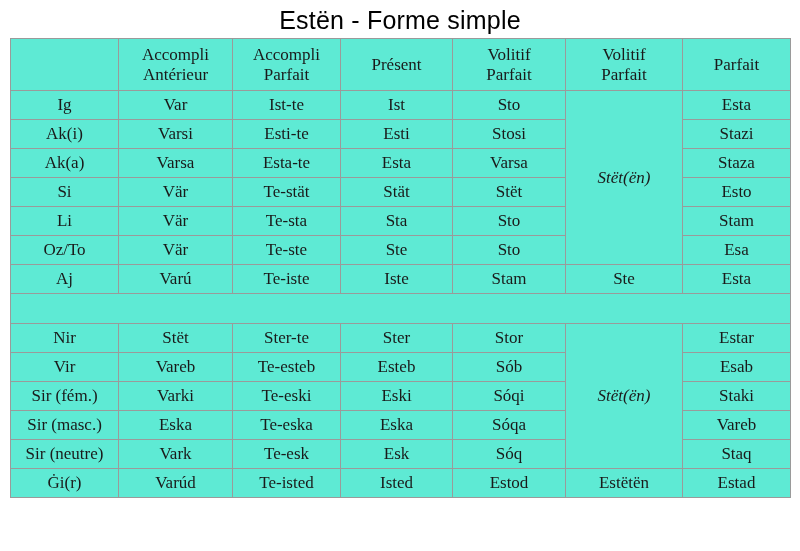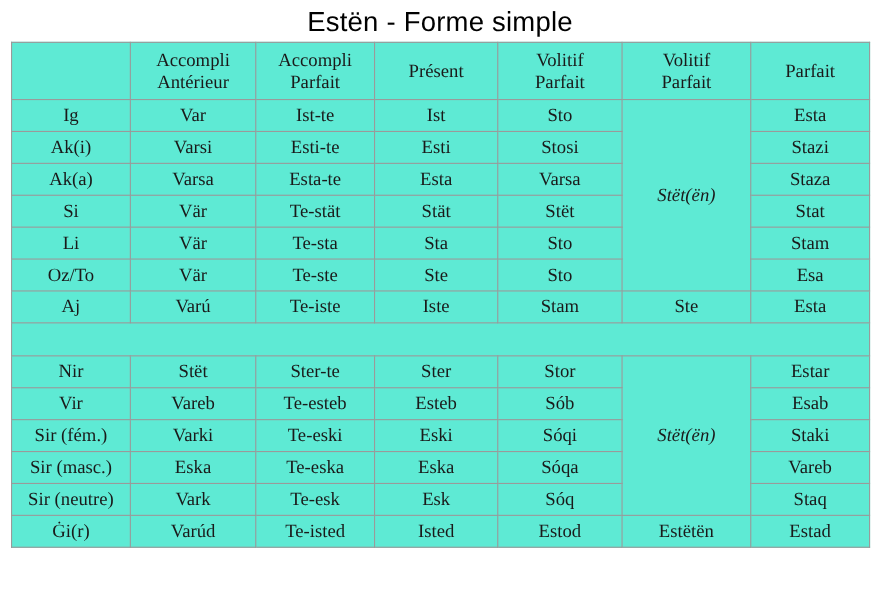--- a/index.html
+++ b/index.html
@@ -153,21 +153,21 @@
             <td>Esta</td>
             <td>Varsa</td>
             <td>Staza</td>
           </tr>
           <tr>
             <td>Si</td>
             <td>Vär</td>
             <td>Te-stät</td>
             <td>Stät</td>
             <td>Stët</td>
-            <td>Stat</td>
+            <td>Esto</td>
           </tr>
           <tr>
             <td>Li</td>
             <td>Vär</td>
             <td>Te-sta</td>
             <td>Sta</td>
             <td>Sto</td>
             <td>Stam</td>
           </tr>
           <tr>

